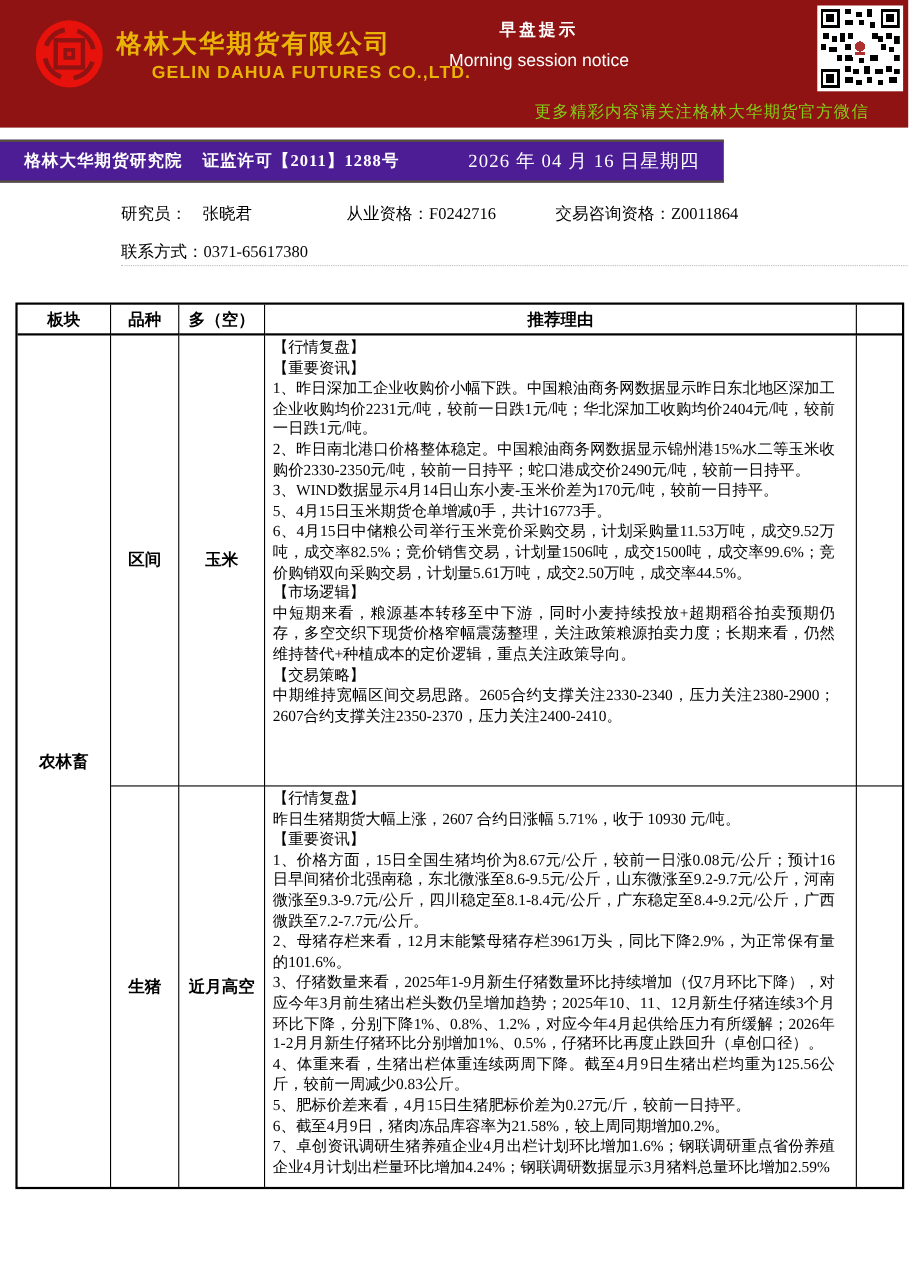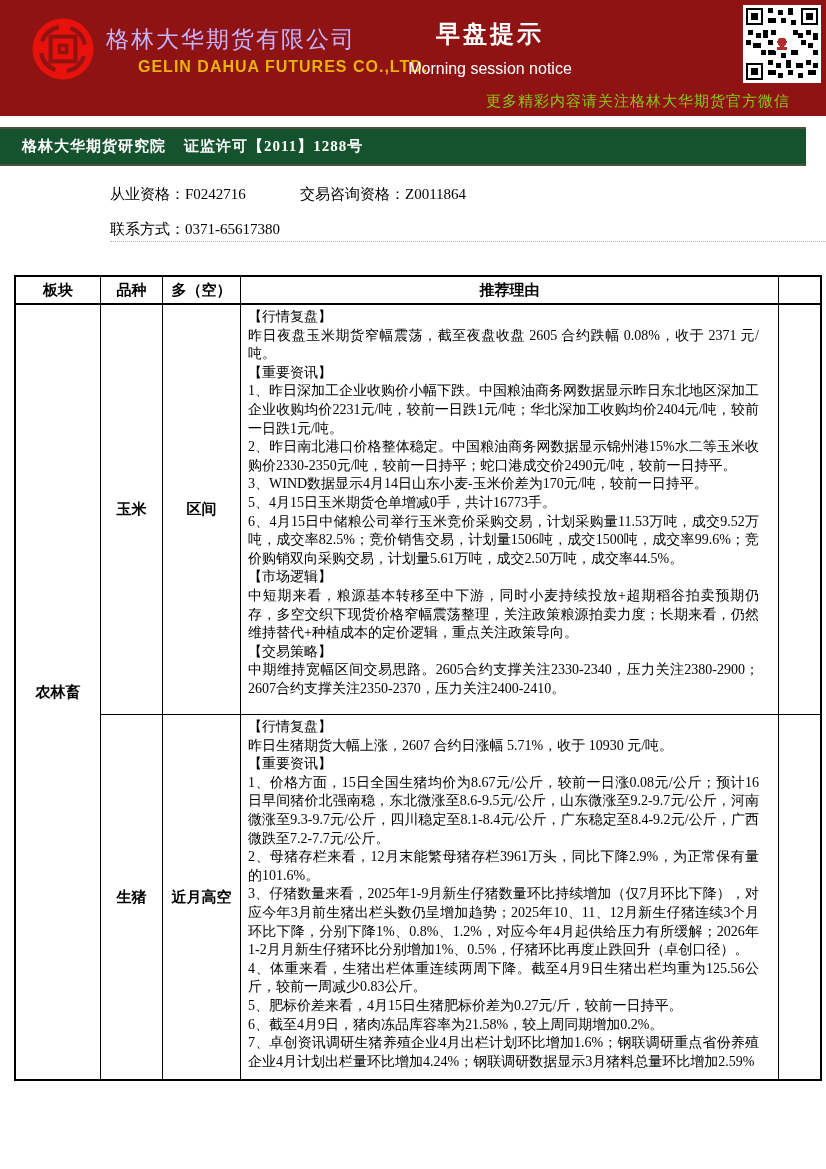--- a/index.html
+++ b/index.html
@@ -4,30 +4,30 @@
 <style>
   * { margin:0; padding:0; box-sizing:border-box; }
   html,body { background:#ffffff; }
   body { font-family:"Liberation Serif","DejaVu Serif",serif; color:#000; }
   .page { position:relative; width:826px; height:1169px; background:#fff; overflow:hidden; }
 
   
   .masthead { position:absolute; top:0; left:0; width:826px; height:116px; background:#8e1312; }
   .logo-wrap { position:absolute; left:30px; top:16px; width:66px; height:66px; }
   .brand { position:absolute; left:106px; top:24px; }
-  .brand-cn { font-size:23px; font-weight:normal; letter-spacing:2px; color:#c4b5fd; font-family:"Liberation Serif",serif; }
+  .brand-cn { font-size:23px; font-weight:bold; letter-spacing:2px; color:#eab308; font-family:"Liberation Serif",serif; }
   .brand-en { font-size:16px; font-weight:bold; letter-spacing:1px; color:#eab308; margin-top:3px; font-family:"Liberation Sans",sans-serif;margin-left:32px; }
   .notice-block { position:absolute; left:385px; top:18px; width:210px; text-align:center; color:#fff; }
-  .notice-cn { font-size:24px; font-weight:bold; letter-spacing:3px; }
+  .notice-cn { font-size:15px; font-weight:bold; letter-spacing:3px; }
   .notice-en { font-size:16px; font-weight:normal; margin-top:10px; white-space:nowrap; font-family:"Liberation Sans",sans-serif; }
   .qr { position:absolute; right:5px; top:5px; width:78px; height:78px; background:#fff; padding:3px; }
   .wechat-note { position:absolute; right:36px; bottom:5px; color:#84cc16; font-size:15px; letter-spacing:1px; }
 
   
-  .infobar { position:absolute; top:127px; left:0; width:806px; height:39px; background:#14532d;
+  .infobar { position:absolute; top:127px; left:0; width:658px; height:39px; background:#4c1d95;
              border-top:2px solid #55503c; border-bottom:2px solid #55503c;
              display:flex; align-items:center; justify-content:space-between; padding:0 22px; color:#fff; }
   .infobar-left { font-size:15px; font-weight:bold; letter-spacing:1px; }
   .infobar-left .gap { display:inline-block; width:18px; }
   .infobar-date { font-size:17px; letter-spacing:1px; }
 
   
   .researcher { position:absolute; top:185px; left:110px; right:10px; font-size:15px; }
   .res-line1 { display:flex; }
   .res-item1 { width:205px; }
@@ -133,48 +133,49 @@
         <rect x="12.6" y="15.9" width="3.8" height="0.9" fill="#b03030"></rect>
       </svg>
     </div>
     <div class="wechat-note">更多精彩内容请关注格林大华期货官方微信</div>
   </div>
 
   <div class="infobar">
     <div class="infobar-left">
       <span>格林大华期货研究院</span><span class="gap"></span><span>证监许可【2011】1288号</span>
     </div>
+    <div class="infobar-date">2026 年 04 月 16 日星期四</div>
   </div>
 
   <div class="researcher">
     <div class="res-line1">
+      <span class="res-item1"><span>研究员：</span><span class="res-name">张晓君</span></span>
       <span class="res-item2"><span>从业资格：</span><span>F0242716</span></span>
       <span class="res-item3"><span>交易咨询资格：</span><span>Z0011864</span></span>
     </div>
     <div class="res-line2">
       <span>联系方式：</span><span>0371-65617380</span>
     </div>
   </div>
   <div class="dotted-sep"></div>
 
   <div class="rtable">
     <div class="cell th">板块</div>
     <div class="cell th">品种</div>
     <div class="cell th">多（空）</div>
     <div class="cell th">推荐理由</div>
     <div class="cell th last"></div>
 
     <div class="cell mid sector-cell">农林畜</div>
 
+    <div class="cell mid row1">区间</div>
     <div class="cell mid row1">玉米</div>
-    <div class="cell mid row1">区间</div>
     <div class="cell reason row1">
 
     <p>【行情复盘】</p>
-        <p>昨日夜盘玉米期货窄幅震荡，截至夜盘收盘 2605 合约跌幅 0.08%，收于 2371 元/吨。</p>
         <p>【重要资讯】</p>
         <p>1、昨日深加工企业收购价小幅下跌。中国粮油商务网数据显示昨日东北地区深加工企业收购均价2231元/吨，较前一日跌1元/吨；华北深加工收购均价2404元/吨，较前一日跌1元/吨。</p>
         <p>2、昨日南北港口价格整体稳定。中国粮油商务网数据显示锦州港15%水二等玉米收购价2330-2350元/吨，较前一日持平；蛇口港成交价2490元/吨，较前一日持平。</p>
         <p>3、WIND数据显示4月14日山东小麦-玉米价差为170元/吨，较前一日持平。</p>
         <p>5、4月15日玉米期货仓单增减0手，共计16773手。</p>
         <p>6、4月15日中储粮公司举行玉米竞价采购交易，计划采购量11.53万吨，成交9.52万吨，成交率82.5%；竞价销售交易，计划量1506吨，成交1500吨，成交率99.6%；竞价购销双向采购交易，计划量5.61万吨，成交2.50万吨，成交率44.5%。</p>
         <p>【市场逻辑】</p>
         <p>中短期来看，粮源基本转移至中下游，同时小麦持续投放+超期稻谷拍卖预期仍存，多空交织下现货价格窄幅震荡整理，关注政策粮源拍卖力度；长期来看，仍然维持替代+种植成本的定价逻辑，重点关注政策导向。</p>
         <p>【交易策略】</p>
         <p>中期维持宽幅区间交易思路。2605合约支撑关注2330-2340，压力关注2380-2900；2607合约支撑关注2350-2370，压力关注2400-2410。</p>

